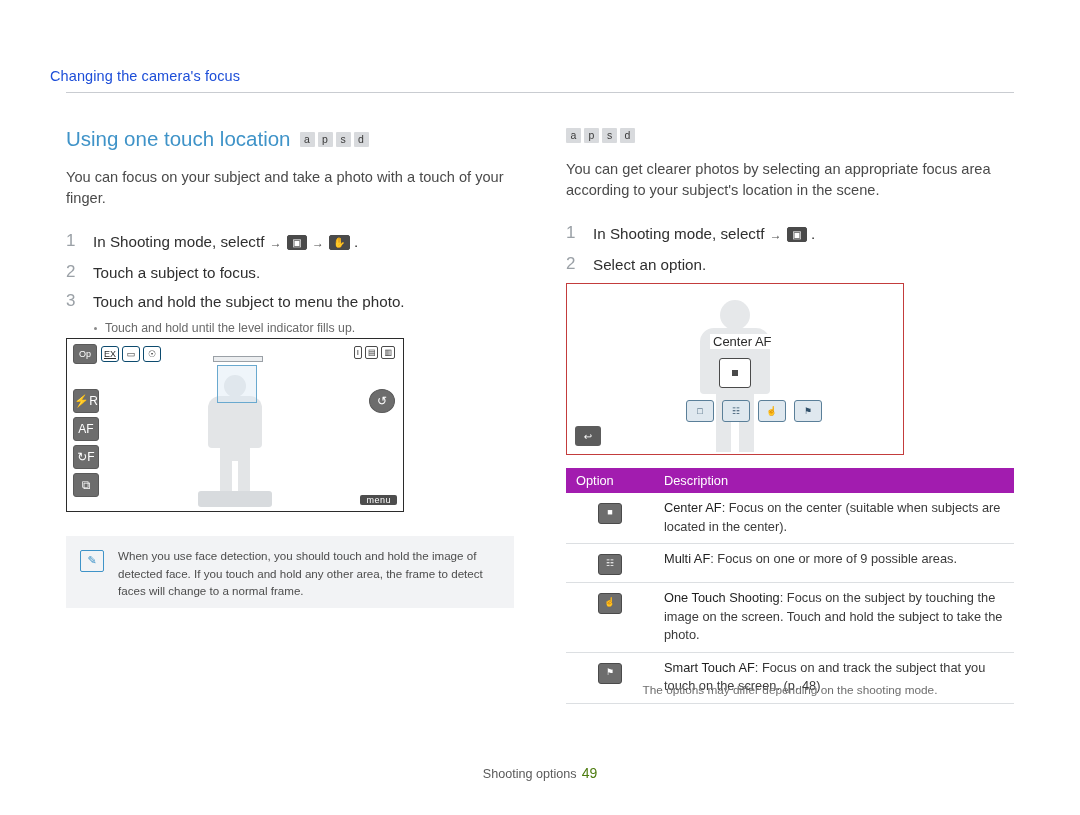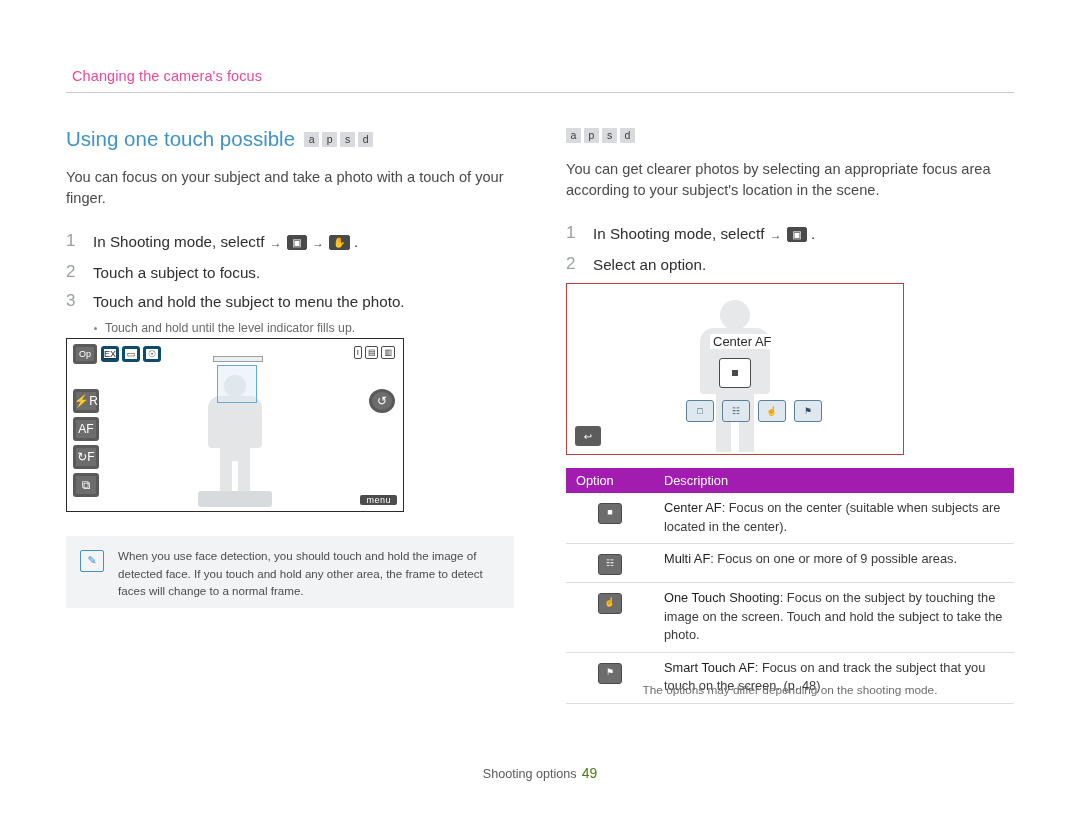--- a/index.html
+++ b/index.html
@@ -18,24 +18,24 @@
   .page {
     position: absolute;
     left: 0; top: 0;
     width: 1080px;
     height: 815px;
   }
 
   
   .running-head {
     position: absolute;
-    left: 72px;
+    left: 50px;
     top: 68px;
     font-size: 14.5px;
-    color: #ec4899;
+    color: #1d4ed8;
     letter-spacing: 0.1px;
   }
   .head-rule {
     position: absolute;
     left: 66px;
     top: 92px;
     width: 948px;
     height: 1px;
     background: #c9ccd1;
   }
@@ -149,21 +149,21 @@
     left: 66px;
     top: 338px;
     width: 338px;
     height: 174px;
     border: 1px solid #2b2b2b;
     background: #ffffff;
     box-sizing: border-box;
   }
   .cam .icon-sq {
     position: absolute;
-    border: 3px solid #0c4a6e;
+    border: 1px solid #0c4a6e;
     border-radius: 3px;
     background: #fff;
     box-sizing: border-box;
     font-size: 9px;
     color: #2b2b2b;
     display: flex;
     align-items: center;
     justify-content: center;
     line-height: 1;
   }
@@ -468,21 +468,21 @@
 </head>
 <body>
 
 <div class="page">
 
   <div class="running-head">Changing the camera's focus</div>
   <div class="head-rule"></div>
 
   <div class="col col-left">
     <h2 class="section-title">
-      <span>Using one touch possible</span>
+      <span>Using one touch location</span>
       <span class="mode-badges">
         <span>a</span>
         <span>p</span>
         <span>s</span>
         <span>d</span>
       </span>
     </h2>
 
     <p class="intro">You can focus on your subject and take a photo with a touch of your finger.</p>
 

